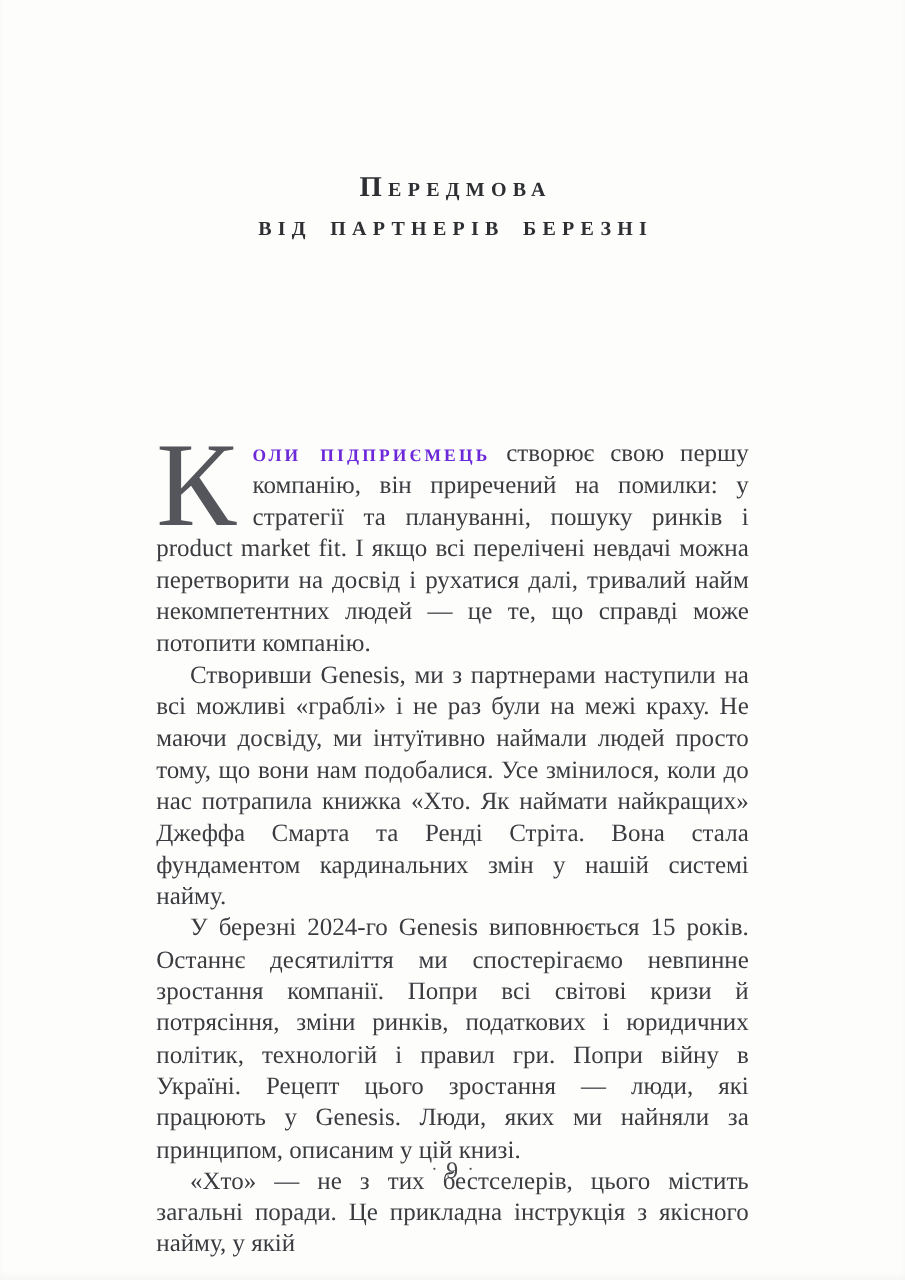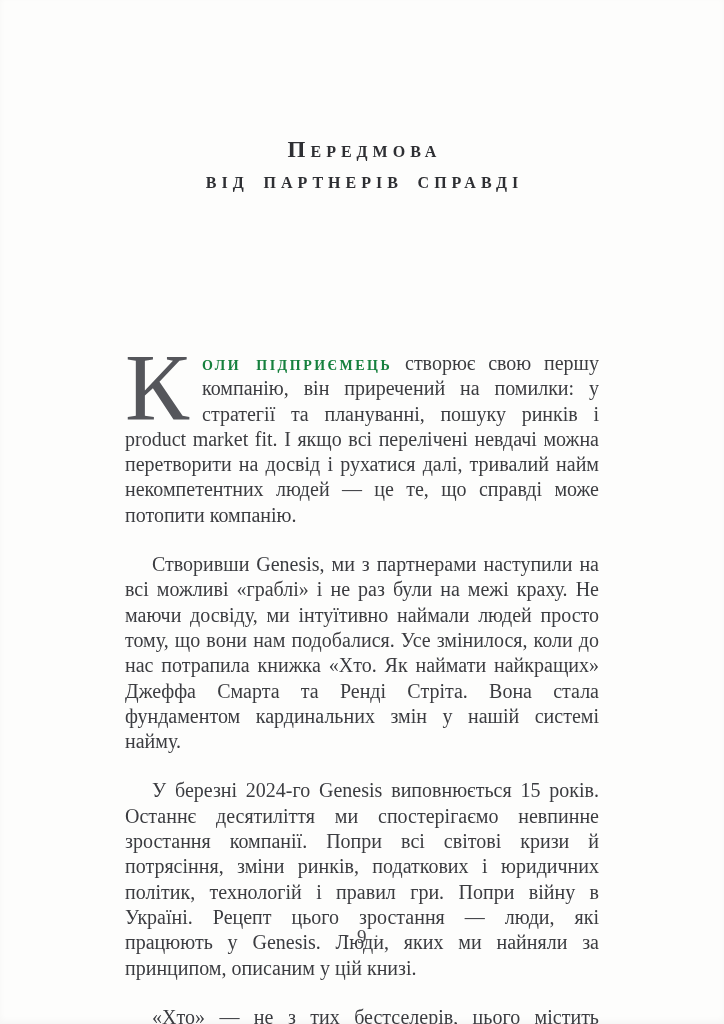--- a/index.html
+++ b/index.html
@@ -41,35 +41,34 @@
     font-size: 20px;
     line-height: 25.3px;
     text-align: justify;
     text-justify: inter-word;
   }
   .para {
     margin: 0;
   }
   .para.indent {
     text-indent: 27px;
-    margin-top: 24px;
   }
   .dropcap {
     float: left;
     font-size: 96px;
     line-height: 76px;
     margin: -1px 13px -7px 0;
     color: #55565b;
     font-weight: 400;
   }
   .lead-in {
     font-variant: small-caps;
     font-weight: 700;
     letter-spacing: 2.5px;
-    color: #15803d;
+    color: #6d28d9;
   }
   
   .page-footer {
     position: absolute;
     top: 926px;
     left: 0;
     width: 100%;
     text-align: center;
     font-size: 19px;
     color: #48494d;
@@ -85,21 +84,21 @@
     letter-spacing: 0.5px;
   }
 </style>
 </head>
 <body>
 
 <main class="page">
 
   <header class="chapter-heading">
     <div class="heading-line">Передмова</div>
-    <div class="heading-line">від партнерів справді</div>
+    <div class="heading-line">від партнерів березні</div>
   </header>
 
   <section class="body-text">
     <p class="para first">
       <span class="dropcap">К</span>
       <span class="lead-in">оли підприємець</span>
       <span>створює свою першу компанію, він приречений на помилки: у стратегії та плануванні, пошуку ринків і product market fit. І якщо всі перелічені невдачі можна перетворити на досвід і рухатися далі, тривалий найм некомпетентних людей — це те, що справді може потопити компанію.</span>
     </p>
     <p class="para indent">Створивши Genesis, ми з партнерами наступили на всі можливі «граблі» і не раз були на межі краху. Не маючи досвіду, ми інтуїтивно наймали людей просто тому, що вони нам подобалися. Усе змінилося, коли до нас потрапила книжка «Хто. Як наймати найкращих» Джеффа Смарта та Ренді Стріта. Вона стала фундаментом кардинальних змін у нашій системі найму.</p>
     <p class="para indent">У березні 2024-го Genesis виповнюється 15 років. Останнє десятиліття ми спостерігаємо невпинне зростання компанії. Попри всі світові кризи й потрясіння, зміни ринків, податкових і юридичних політик, технологій і правил гри. Попри війну в Україні. Рецепт цього зростання — люди, які працюють у Genesis. Люди, яких ми найняли за принципом, описаним у цій книзі.</p>

